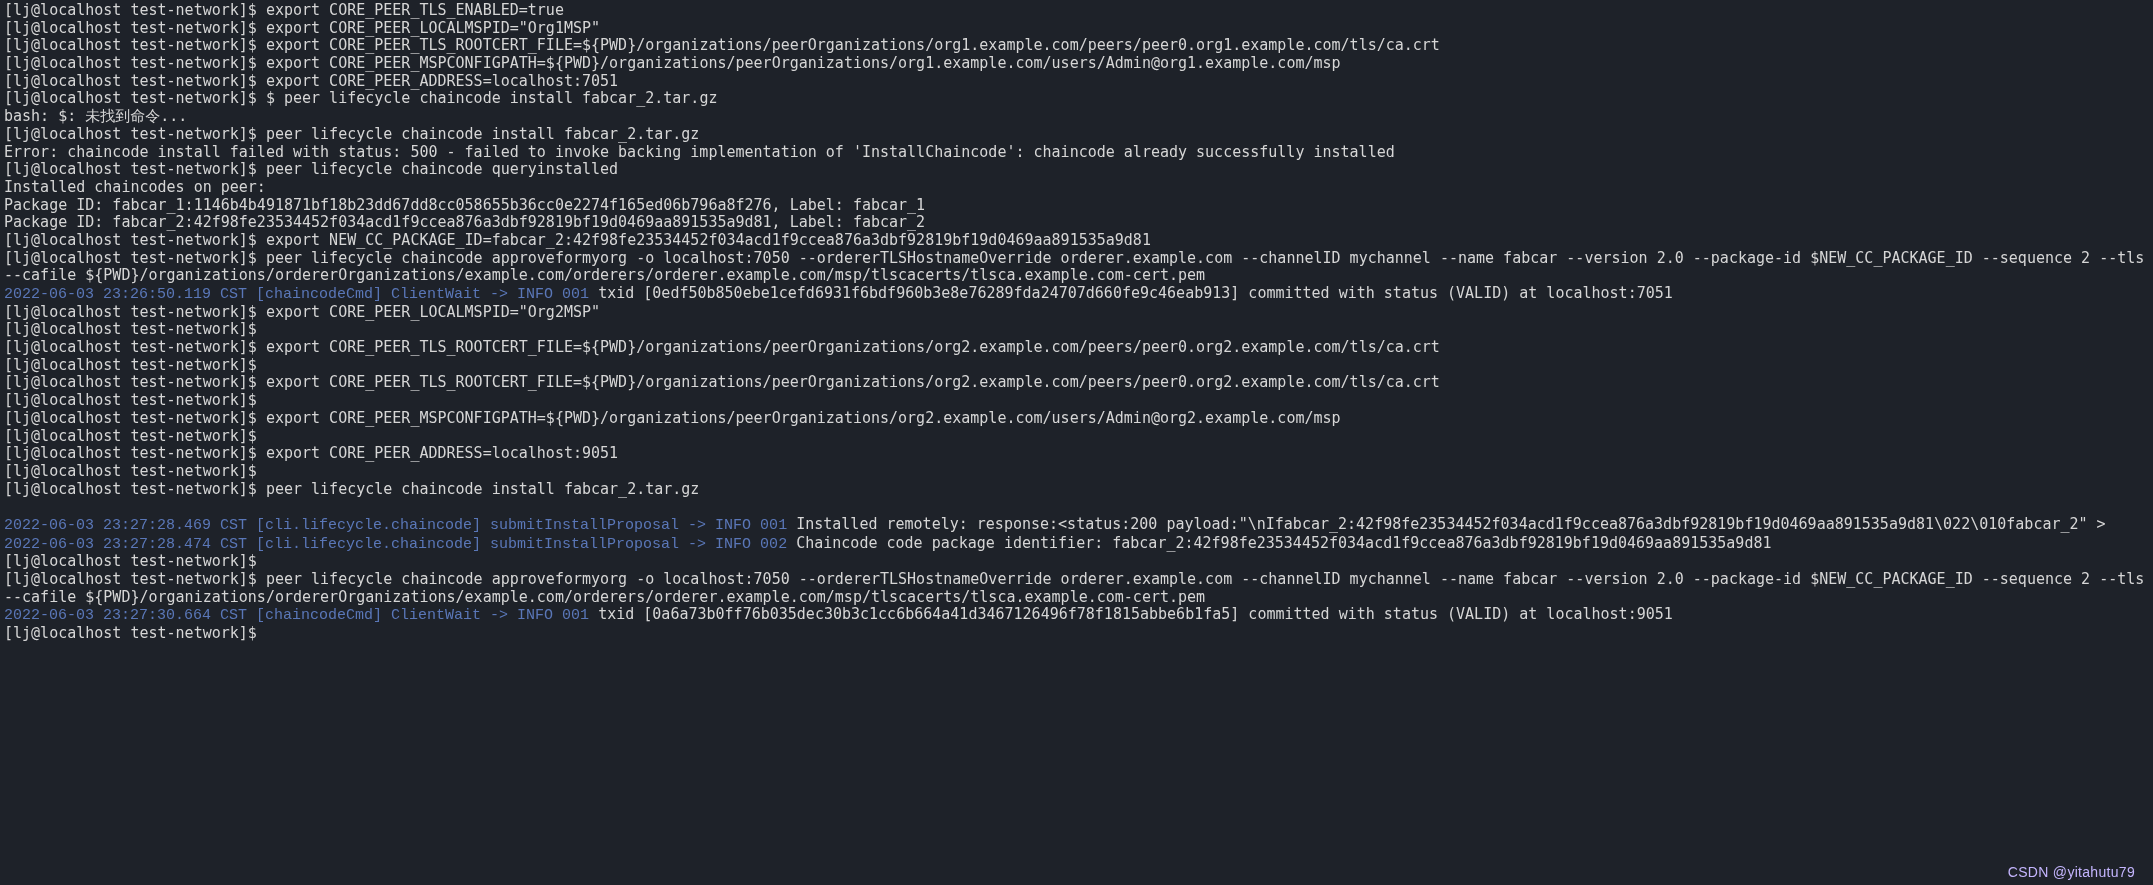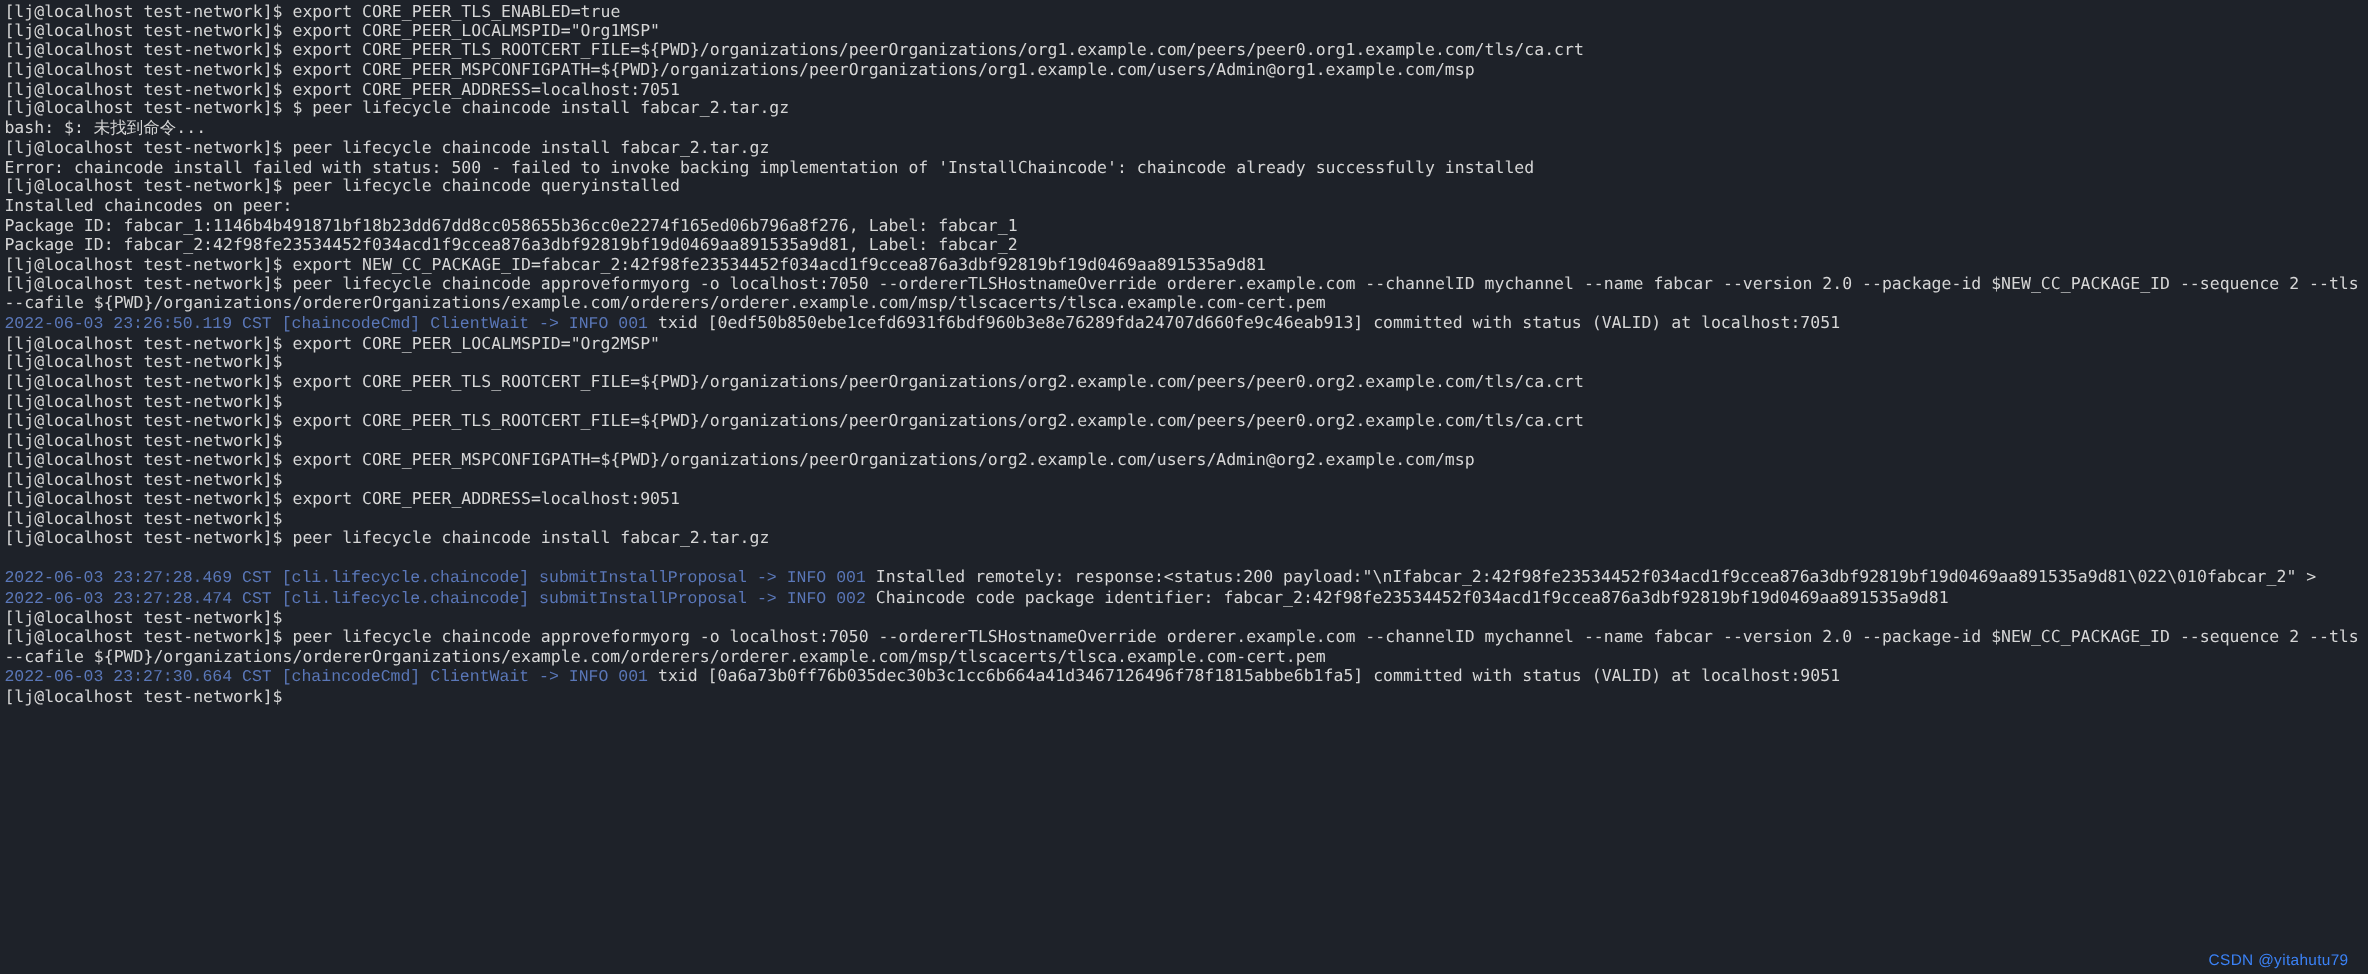--- a/index.html
+++ b/index.html
@@ -23,21 +23,21 @@
   .line {
     display: block;
   }
   .prompt-bracket { color: #d6d6d6; }
   .log-prefix { color: #5a77b8; font-family: Liberation Mono, monospace; }
   .normal { color: #d6d6d6; }
   .watermark {
     position: absolute;
     right: 18px;
     bottom: 4px;
-    color: #3b82f6;
+    color: #c4b5fd;
     font-size: 14px;
     font-family: sans-serif;
     letter-spacing: 0.3px;
   }
 </style>
 </head>
 <body>
 
 <div class="term" id="term"><span class="line"><span class="prompt-bracket">[lj@localhost test-network]$ </span><span class="normal">export CORE_PEER_TLS_ENABLED=true</span></span><span class="line"><span class="prompt-bracket">[lj@localhost test-network]$ </span><span class="normal">export CORE_PEER_LOCALMSPID="Org1MSP"</span></span><span class="line"><span class="prompt-bracket">[lj@localhost test-network]$ </span><span class="normal">export CORE_PEER_TLS_ROOTCERT_FILE=${PWD}/organizations/peerOrganizations/org1.example.com/peers/peer0.org1.example.com/tls/ca.crt</span></span><span class="line"><span class="prompt-bracket">[lj@localhost test-network]$ </span><span class="normal">export CORE_PEER_MSPCONFIGPATH=${PWD}/organizations/peerOrganizations/org1.example.com/users/Admin@org1.example.com/msp</span></span><span class="line"><span class="prompt-bracket">[lj@localhost test-network]$ </span><span class="normal">export CORE_PEER_ADDRESS=localhost:7051</span></span><span class="line"><span class="prompt-bracket">[lj@localhost test-network]$ </span><span class="normal">$ peer lifecycle chaincode install fabcar_2.tar.gz</span></span><span class="line"><span class="normal">bash: $: 未找到命令...</span></span><span class="line"><span class="prompt-bracket">[lj@localhost test-network]$ </span><span class="normal">peer lifecycle chaincode install fabcar_2.tar.gz</span></span><span class="line"><span class="normal">Error: chaincode install failed with status: 500 - failed to invoke backing implementation of 'InstallChaincode': chaincode already successfully installed</span></span><span class="line"><span class="prompt-bracket">[lj@localhost test-network]$ </span><span class="normal">peer lifecycle chaincode queryinstalled</span></span><span class="line"><span class="normal">Installed chaincodes on peer:</span></span><span class="line"><span class="normal">Package ID: fabcar_1:1146b4b491871bf18b23dd67dd8cc058655b36cc0e2274f165ed06b796a8f276, Label: fabcar_1</span></span><span class="line"><span class="normal">Package ID: fabcar_2:42f98fe23534452f034acd1f9ccea876a3dbf92819bf19d0469aa891535a9d81, Label: fabcar_2</span></span><span class="line"><span class="prompt-bracket">[lj@localhost test-network]$ </span><span class="normal">export NEW_CC_PACKAGE_ID=fabcar_2:42f98fe23534452f034acd1f9ccea876a3dbf92819bf19d0469aa891535a9d81</span></span><span class="line"><span class="prompt-bracket">[lj@localhost test-network]$ </span><span class="normal">peer lifecycle chaincode approveformyorg -o localhost:7050 --ordererTLSHostnameOverride orderer.example.com --channelID mychannel --name fabcar --version 2.0 --package-id $NEW_CC_PACKAGE_ID --sequence 2 --tls --cafile ${PWD}/organizations/ordererOrganizations/example.com/orderers/orderer.example.com/msp/tlscacerts/tlsca.example.com-cert.pem</span></span><span class="line"><span class="log-prefix">2022-06-03 23:26:50.119 CST [chaincodeCmd] ClientWait -&gt; INFO 001</span><span class="normal"> txid [0edf50b850ebe1cefd6931f6bdf960b3e8e76289fda24707d660fe9c46eab913] committed with status (VALID) at localhost:7051</span></span><span class="line"><span class="prompt-bracket">[lj@localhost test-network]$ </span><span class="normal">export CORE_PEER_LOCALMSPID="Org2MSP"</span></span><span class="line"><span class="prompt-bracket">[lj@localhost test-network]$ </span></span><span class="line"><span class="prompt-bracket">[lj@localhost test-network]$ </span><span class="normal">export CORE_PEER_TLS_ROOTCERT_FILE=${PWD}/organizations/peerOrganizations/org2.example.com/peers/peer0.org2.example.com/tls/ca.crt</span></span><span class="line"><span class="prompt-bracket">[lj@localhost test-network]$ </span></span><span class="line"><span class="prompt-bracket">[lj@localhost test-network]$ </span><span class="normal">export CORE_PEER_TLS_ROOTCERT_FILE=${PWD}/organizations/peerOrganizations/org2.example.com/peers/peer0.org2.example.com/tls/ca.crt</span></span><span class="line"><span class="prompt-bracket">[lj@localhost test-network]$ </span></span><span class="line"><span class="prompt-bracket">[lj@localhost test-network]$ </span><span class="normal">export CORE_PEER_MSPCONFIGPATH=${PWD}/organizations/peerOrganizations/org2.example.com/users/Admin@org2.example.com/msp</span></span><span class="line"><span class="prompt-bracket">[lj@localhost test-network]$ </span></span><span class="line"><span class="prompt-bracket">[lj@localhost test-network]$ </span><span class="normal">export CORE_PEER_ADDRESS=localhost:9051</span></span><span class="line"><span class="prompt-bracket">[lj@localhost test-network]$ </span></span><span class="line"><span class="prompt-bracket">[lj@localhost test-network]$ </span><span class="normal">peer lifecycle chaincode install fabcar_2.tar.gz</span></span><span class="line"><span class="normal"> </span></span><span class="line"><span class="log-prefix">2022-06-03 23:27:28.469 CST [cli.lifecycle.chaincode] submitInstallProposal -&gt; INFO 001</span><span class="normal"> Installed remotely: response:&lt;status:200 payload:"\nIfabcar_2:42f98fe23534452f034acd1f9ccea876a3dbf92819bf19d0469aa891535a9d81\022\010fabcar_2" &gt;</span></span><span class="line"><span class="log-prefix">2022-06-03 23:27:28.474 CST [cli.lifecycle.chaincode] submitInstallProposal -&gt; INFO 002</span><span class="normal"> Chaincode code package identifier: fabcar_2:42f98fe23534452f034acd1f9ccea876a3dbf92819bf19d0469aa891535a9d81</span></span><span class="line"><span class="prompt-bracket">[lj@localhost test-network]$ </span></span><span class="line"><span class="prompt-bracket">[lj@localhost test-network]$ </span><span class="normal">peer lifecycle chaincode approveformyorg -o localhost:7050 --ordererTLSHostnameOverride orderer.example.com --channelID mychannel --name fabcar --version 2.0 --package-id $NEW_CC_PACKAGE_ID --sequence 2 --tls --cafile ${PWD}/organizations/ordererOrganizations/example.com/orderers/orderer.example.com/msp/tlscacerts/tlsca.example.com-cert.pem</span></span><span class="line"><span class="log-prefix">2022-06-03 23:27:30.664 CST [chaincodeCmd] ClientWait -&gt; INFO 001</span><span class="normal"> txid [0a6a73b0ff76b035dec30b3c1cc6b664a41d3467126496f78f1815abbe6b1fa5] committed with status (VALID) at localhost:9051</span></span><span class="line"><span class="prompt-bracket">[lj@localhost test-network]$ </span></span></div>
 <div class="watermark">CSDN @yitahutu79</div>

